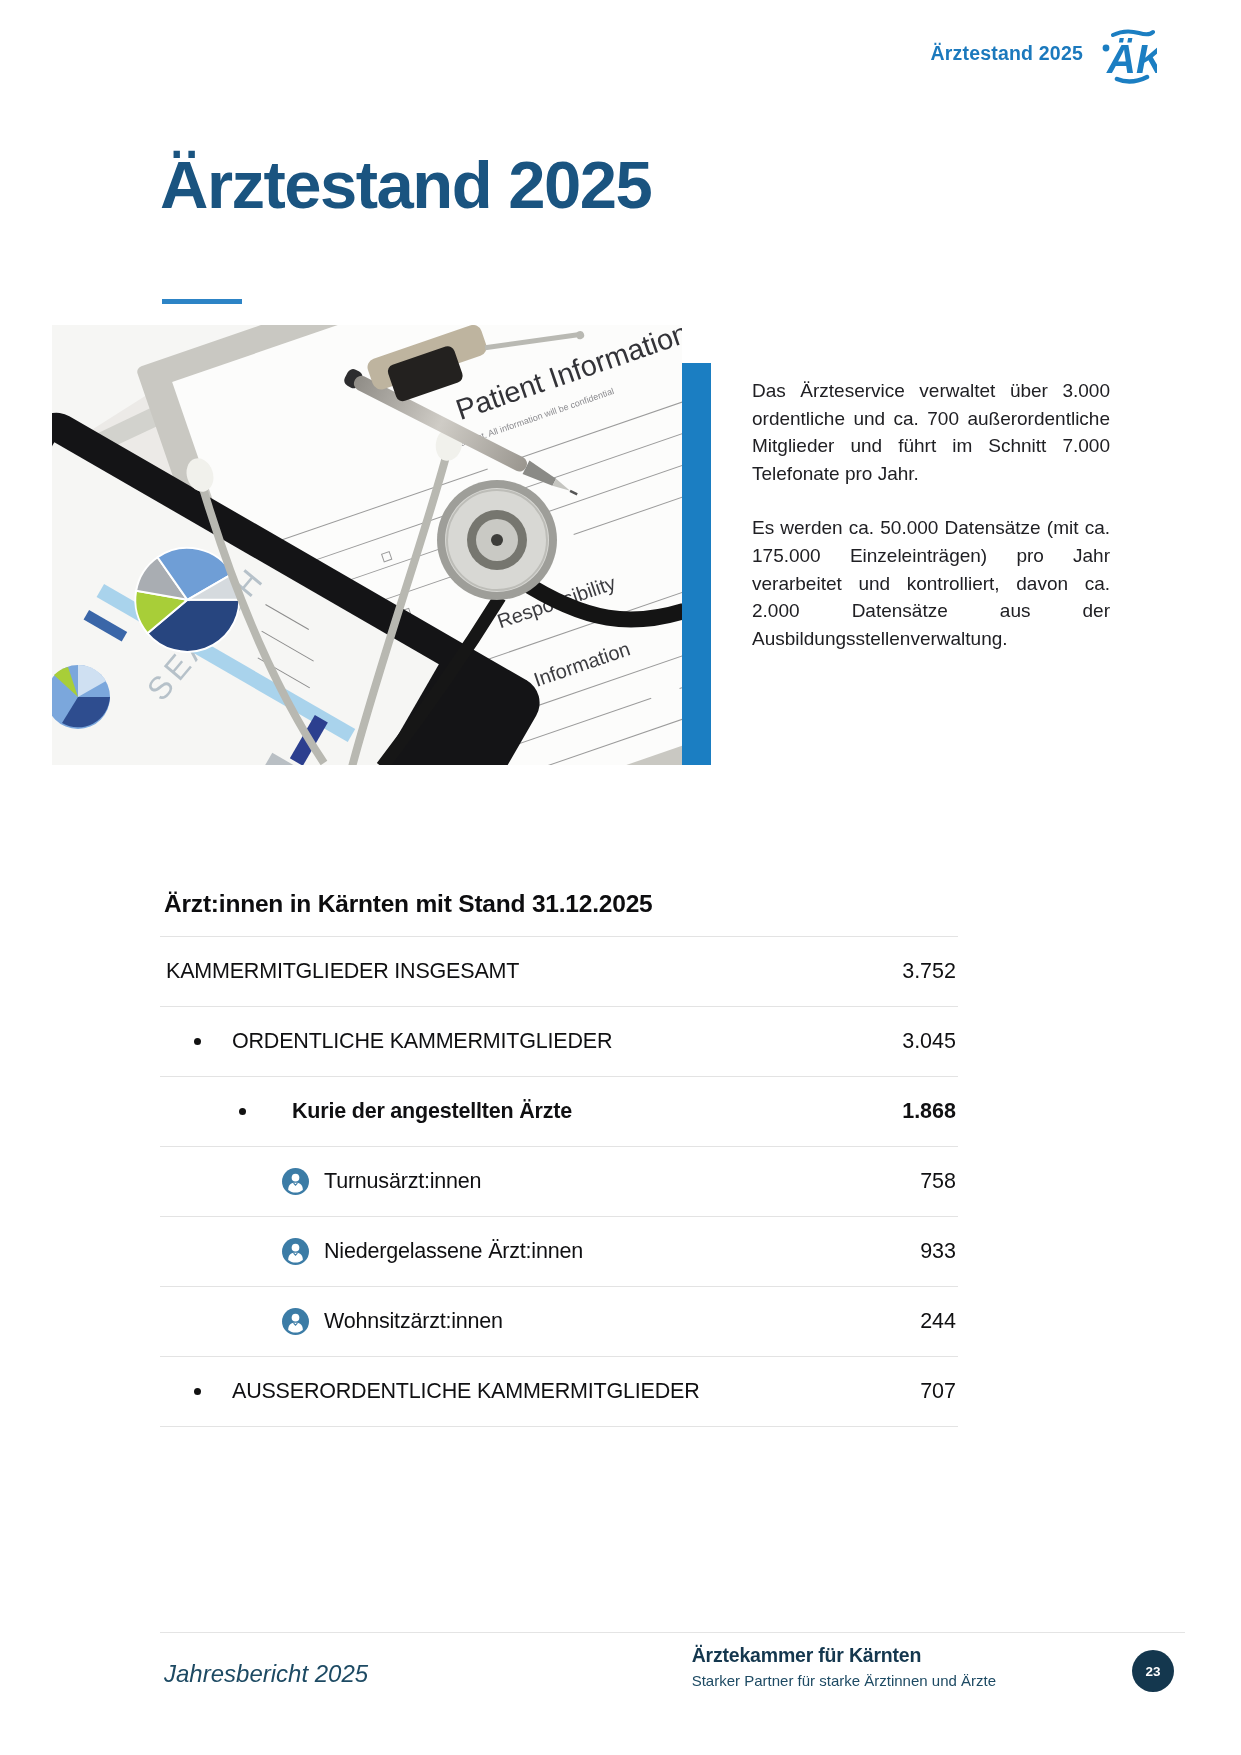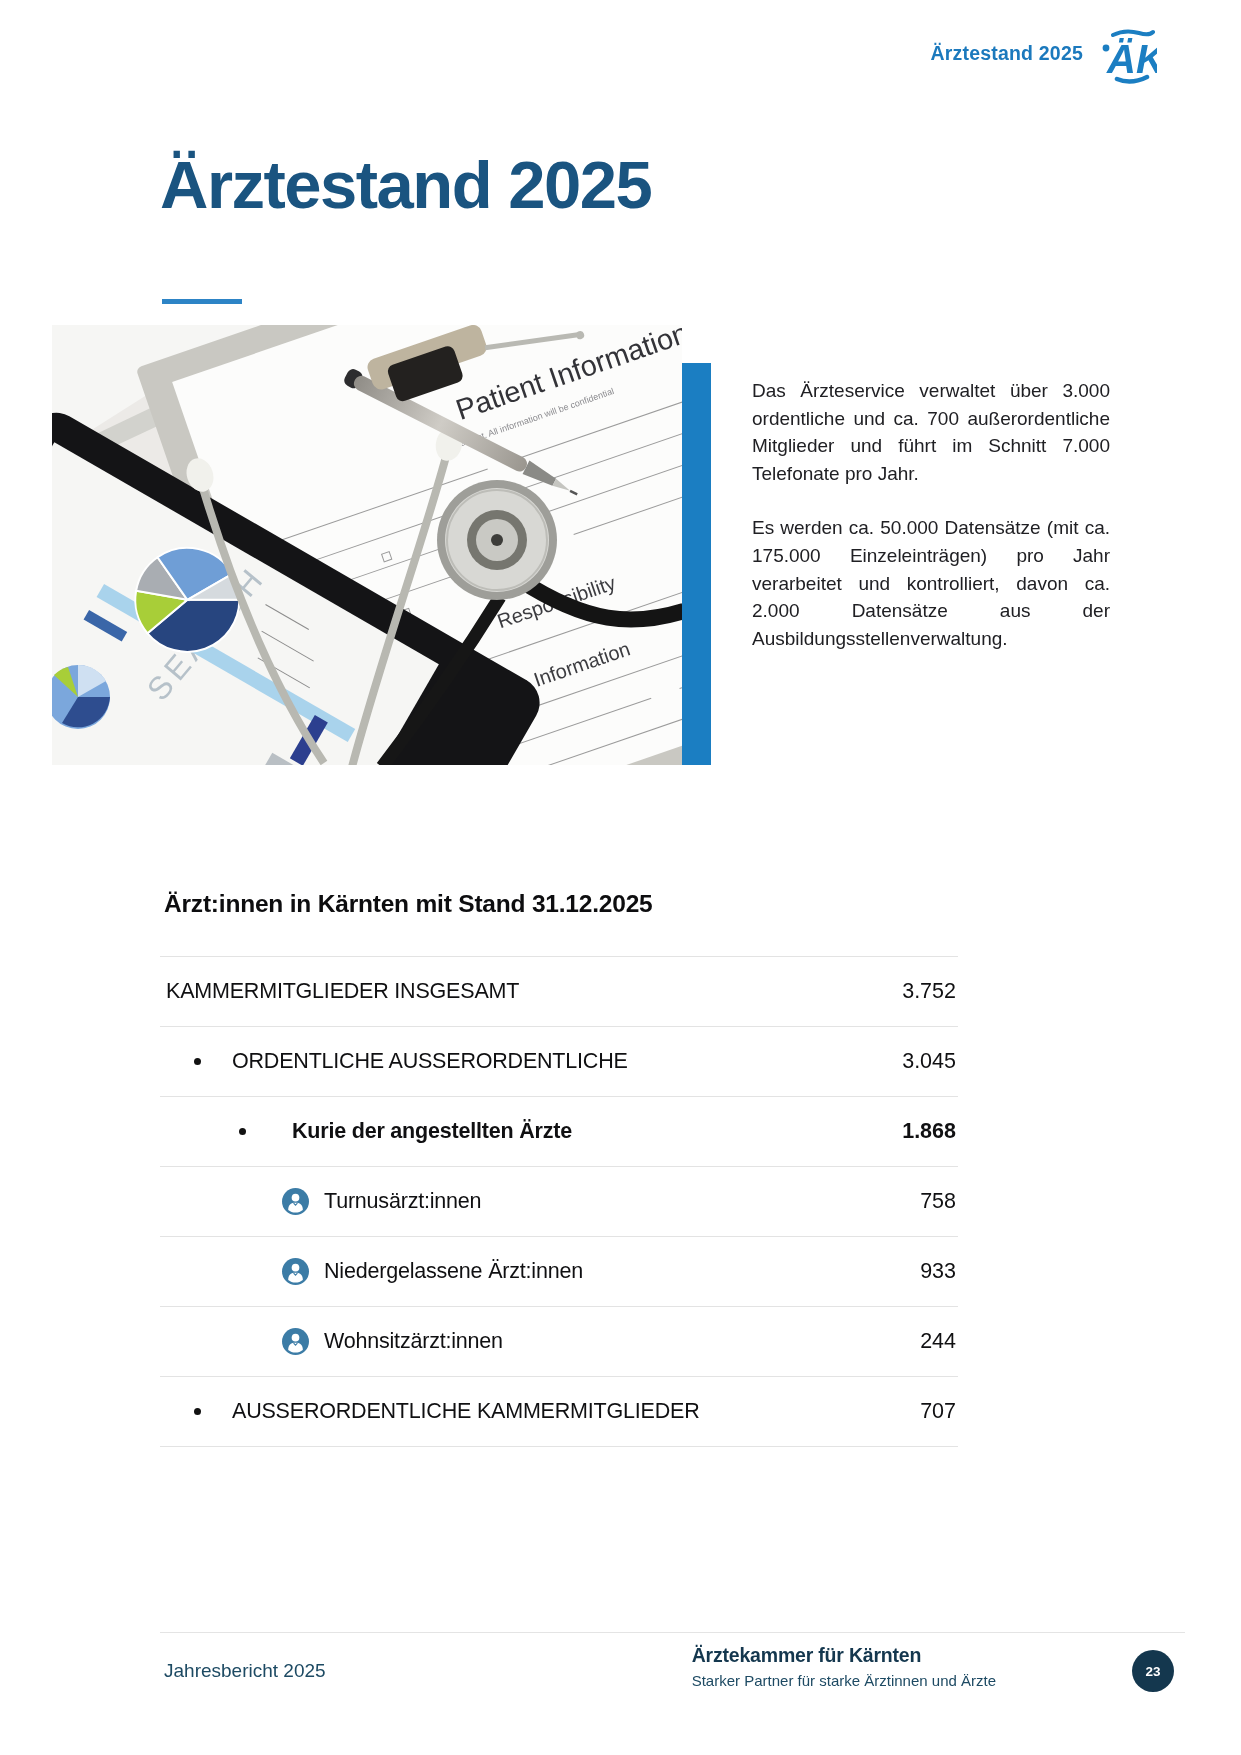--- a/index.html
+++ b/index.html
@@ -17,37 +17,37 @@
   .photo{position:absolute;left:0;top:325px;width:630px;height:440px;overflow:hidden;}
   .photo svg{display:block;}
   .photo-bar{position:absolute;left:630px;top:363px;width:29px;height:402px;background:#1b7ec2;}
   
   .intro{position:absolute;left:700px;top:377px;width:358px;font-size:19px;line-height:27.6px;color:#202024;text-align:justify;}
   .intro p{margin:0;}
   .intro p + p{margin-top:27px;}
   
   .section-heading{position:absolute;left:112px;top:890px;font-size:24.5px;font-weight:700;color:#0d0d0f;letter-spacing:-.2px;}
   
-  .member-table{position:absolute;left:108px;top:956px;width:798px;text-align:center;}
+  .member-table{position:absolute;left:108px;top:936px;width:798px;text-align:center;}
   .trow{display:flex;align-items:center;height:69px;border-top:1px solid #e3e3e3;}
   .trow:last-child{border-bottom:1px solid #e3e3e3;}
   .tlabel{display:flex;align-items:center;flex:1;font-size:21.5px;color:#101012;letter-spacing:-.2px;}
   .tvalue{font-size:21.5px;color:#101012;padding-right:2px;}
   .trow.bold .tlabel,.trow.bold .tvalue{font-weight:700;}
   .lvl0 .tlabel{padding-left:6px;}
   .lvl1 .tlabel{padding-left:34px;}
   .lvl2 .tlabel{padding-left:79px;}
   .lvl3 .tlabel{padding-left:122px;}
   .bullet{width:7px;height:7px;border-radius:50%;background:#121212;flex:0 0 auto;}
   .lvl1 .bullet{margin-right:31px;}
   .lvl2 .bullet{margin-right:46px;}
   .person{width:27px;height:27px;margin-right:15px;flex:0 0 auto;}
   
   .footer-rule{position:absolute;left:108px;top:1632px;width:1025px;height:1px;background:#e4e4e4;}
-  .footer-left{position:absolute;left:112px;top:1660px;font-size:19px;color:#1d4a63;}
+  .footer-left{position:absolute;left:112px;top:1660px;font-size:24px;font-style:italic;color:#1d4a63;}
   .footer-right{position:absolute;right:193px;top:1644px;}
   .footer-org{font-size:19.5px;font-weight:700;color:#14374e;letter-spacing:-.2px;}
   .footer-tagline{font-size:15px;color:#1d4a63;margin-top:5px;}
   .page-circle{position:absolute;left:1080px;top:1650px;width:42px;height:42px;border-radius:50%;
     background:#14374e;color:#fff;font-size:13.5px;font-weight:700;display:flex;align-items:center;justify-content:center;}
 </style>
 </head>
 <body>
 
 <div class="page">
@@ -195,21 +195,21 @@
     <div class="trow lvl0">
       <div class="tlabel">
           <span>KAMMERMITGLIEDER INSGESAMT</span>
         </div>
       <div class="tvalue">3.752</div>
     </div>
 
     <div class="trow lvl1">
       <div class="tlabel">
           <span class="bullet"></span>
-        <span>ORDENTLICHE AUSSERORDENTLICHE</span>
+        <span>ORDENTLICHE KAMMERMITGLIEDER</span>
         </div>
       <div class="tvalue">3.045</div>
     </div>
 
     <div class="trow lvl2 bold">
       <div class="tlabel">
           <span class="bullet"></span>
         <span>Kurie der angestellten Ärzte</span>
         </div>
       <div class="tvalue">1.868</div>

